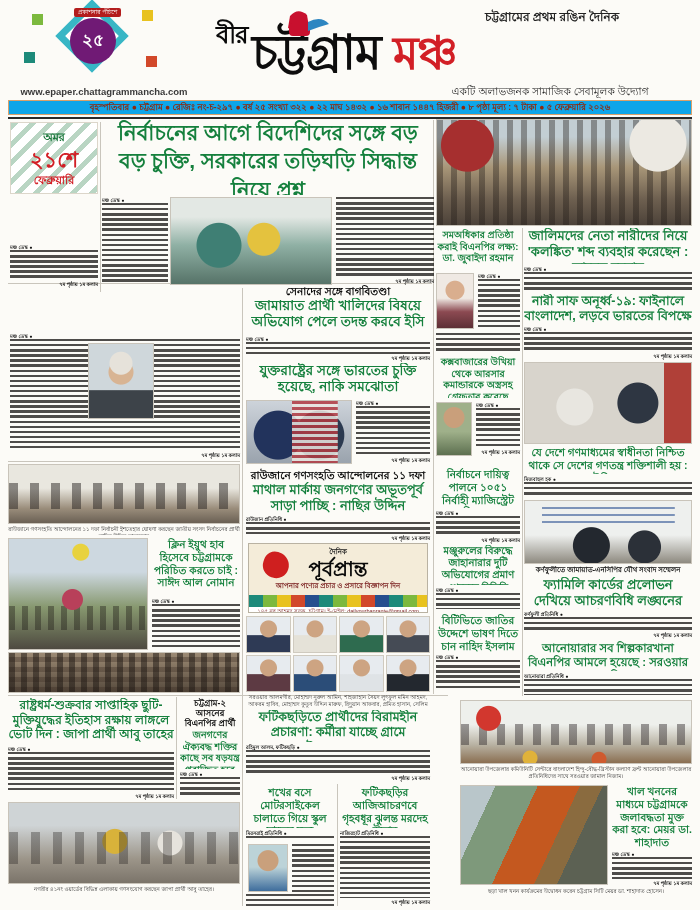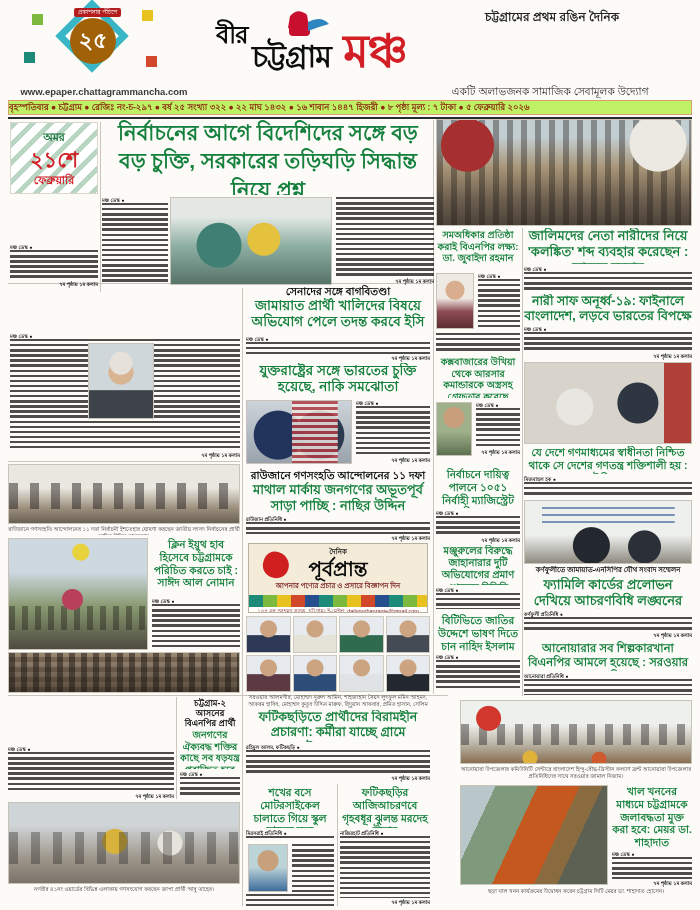--- a/index.html
+++ b/index.html
@@ -9,25 +9,25 @@
 .hl{font-weight:bold;color:#15803d;text-align:center;line-height:1.22;overflow:hidden}
 .kick{font-weight:bold;color:#060606;text-align:center;overflow:hidden}
 .by{display:block;font-size:5px;line-height:6px;font-weight:bold;color:#111;white-space:nowrap;overflow:hidden}
 .fx{background-image:repeating-linear-gradient(to bottom,rgba(40,38,36,.82) 0 2.4px,transparent 2.4px 5.1px)}
 .jump{display:block;font-size:5px;line-height:6px;font-weight:bold;color:#000;text-align:right;margin-top:1px}
 .cap{font-size:5.5px;line-height:1.2;color:#333;text-align:center;overflow:hidden}
 .ph{position:absolute;overflow:hidden;border:1px solid #c9c4ba}
 .vr{position:absolute;width:1px;background:#c9c5bc}
 .hr{position:absolute;height:1px;background:#c9c5bc}
 
-#dateline{position:absolute;left:8px;top:100px;width:684px;height:15px;background:#bef264;border:1px solid #d9a16b;color:#8b2a10;font-size:8.5px;font-weight:bold;line-height:13px;white-space:nowrap;overflow:hidden}
+#dateline{position:absolute;left:8px;top:100px;width:684px;height:15px;background:#0ea5e9;border:1px solid #d9a16b;color:#8b2a10;font-size:8.5px;font-weight:bold;line-height:13px;text-align:center;white-space:nowrap;overflow:hidden}
 .mast-title{font-weight:bold;letter-spacing:-1px;white-space:nowrap}
 
 .logo-sq{position:absolute;left:52px;top:6px;width:52px;height:52px;border:7px solid #38b6c5;background:#fff;transform:rotate(45deg)}
-.logo-circ{position:absolute;left:56px;top:14px;width:46px;height:46px;border-radius:50%;background:#a16207;color:#fff;font-weight:bold;font-size:22px;text-align:center;line-height:46px}
+.logo-circ{position:absolute;left:56px;top:14px;width:46px;height:46px;border-radius:50%;background:#701a75;color:#fff;font-weight:bold;font-size:17px;text-align:center;line-height:46px}
 .logo-rib{position:absolute;left:60px;top:4px;background:#b31d1d;color:#fff;font-size:6px;line-height:9px;padding:0 4px;border-radius:2px;white-space:nowrap}
 .chip{position:absolute;width:11px;height:11px}
 
 #badge{position:absolute;left:10px;top:122px;width:88px;height:72px;border:1px solid #dcd6ca;background:#fff;background-image:repeating-linear-gradient(135deg,rgba(23,117,57,.30) 0 5px,transparent 5px 13px);text-align:center;overflow:hidden}
 
 .g-rally{background:radial-gradient(circle at 12% 24%,#a62f2f 0 26px,transparent 27px),radial-gradient(circle at 87% 22%,#ece9e2 0 28px,transparent 29px),repeating-linear-gradient(90deg,rgba(32,26,22,.38) 0 6px,transparent 6px 14px),linear-gradient(180deg,#c3ced3 0 16%,#a89678 45%,#6e6050 75%,#4c4239 100%)}
 .g-garment{background:radial-gradient(circle at 58% 48%,#e4c23e 0 16px,transparent 17px),radial-gradient(circle at 30% 55%,#3f7f74 0 22px,transparent 23px),linear-gradient(180deg,#e3e8e4 0 22%,#8fb0a4 55%,#567368 100%)}
 .g-epstein{background:radial-gradient(circle at 50% 26%,#e6e2da 0 11px,transparent 12px),radial-gradient(circle at 50% 38%,#d8b493 0 12px,transparent 13px),linear-gradient(180deg,#cfd7db 0 62%,#3d4349 63%)}
 .g-trumpmodi{background:repeating-linear-gradient(180deg,rgba(178,58,66,.85) 0 3px,rgba(236,232,226,.85) 3px 6px) 78% 0/44% 100% no-repeat,radial-gradient(circle at 30% 55%,#22335c 0 24px,transparent 25px),radial-gradient(circle at 70% 55%,#2c3a50 0 24px,transparent 25px),linear-gradient(180deg,#cdd3da,#9aa3ad)}
 .g-zubaida{background:radial-gradient(circle at 50% 30%,#d9ae8e 0 9px,transparent 10px),linear-gradient(180deg,#efe9e3 0 45%,#8c4a52 70%,#5d2f35 100%)}
@@ -69,21 +69,21 @@
 
   <div class="abs" style="left:216px;top:16px;width:476px;height:64px;white-space:nowrap">
     <span class="mast-title" style="font-size:24px;color:#0a0a0a;vertical-align:top">বীর</span>
     <span class="abs" style="left:58px;top:-8px;width:56px;height:36px">
       <svg width="56" height="36" viewBox="0 0 56 36">
           <path d="M16 8 q8 -9 17 -1 l2 12 q-11 6 -21 1 z" fill="#c8102e"></path>
           <rect x="15" y="15" width="21" height="13" rx="4" fill="#c8102e"></rect>
           <path d="M34 14 q13 -7 21 2 q-11 3 -21 7 z" fill="#2e86c1"></path>
         </svg>
     </span>
-    <span class="mast-title" style="font-size:30px;color:#0d0d0d">চট্টগ্রাম</span>
+    <span class="mast-title" style="font-size:48px;color:#0d0d0d">চট্টগ্রাম</span>
     <span class="mast-title" style="font-size:46px;color:#d21f26;margin-left:8px">মঞ্চ</span>
   </div>
 
   <div class="abs" style="left:410px;top:84px;width:280px;font-size:10.5px;font-weight:normal;color:#2a2a2a;text-align:center">একটি অলাভজনক সামাজিক সেবামূলক উদ্যোগ</div>
 
   <div id="dateline">বৃহস্পতিবার ● চট্টগ্রাম ● রেজিঃ নং-চ-২৯৭ ● বর্ষ ২৫ সংখ্যা ৩২২ ● ২২ মাঘ ১৪৩২ ● ১৬ শাবান ১৪৪৭ হিজরী ● ৮ পৃষ্ঠা মূল্য : ৭ টাকা ● ৫ ফেব্রুয়ারি ২০২৬</div>
   <div class="abs" style="left:8px;top:117px;width:684px;height:1.5px;background:#2a2a2a"></div>
 
   <div class="vr" style="left:100px;top:122px;height:170px"></div>
   <div class="vr" style="left:242px;top:288px;height:618px"></div>
@@ -217,20 +217,21 @@
   <div class="abs cap" style="left:8px;top:526px;width:232px;height:9px">রাউজানে গণসংহতি আন্দোলনের ১১ দফা নির্বাচনী ইশতেহার ঘোষণা করছেন জাতীয় সংসদ নির্বাচনের প্রার্থী নাছির উদ্দিন তালুকদার</div>
 
   <div class="ph g-balloon" style="left:8px;top:538px;width:140px;height:112px"></div>
   <div class="abs hl" style="left:152px;top:538px;width:88px;height:58px;font-size:10.5px">ক্লিন ইয়ুথ হাব হিসেবে চট্টগ্রামকে পরিচিত করতে চাই : সাঈদ আল নোমান</div>
   <div class="abs" style="left:152px;top:598px;width:88px;height:52px">
     <span class="by">মঞ্চ ডেস্ক ●</span>
     <div class="fx" style="height:44px"></div>
   </div>
   <div class="ph g-crowd" style="left:8px;top:652px;width:232px;height:41px"></div>
 
+  <div class="abs hl" style="left:8px;top:698px;width:166px;height:46px;font-size:12px">রাষ্ট্রধর্ম-শুক্রবার সাপ্তাহিক ছুটি-মুক্তিযুদ্ধের ইতিহাস রক্ষায় লাঙ্গলে ভোট দিন : জাপা প্রার্থী আবু তাহের</div>
   <div class="abs" style="left:8px;top:746px;width:166px;height:54px">
     <span class="by">মঞ্চ ডেস্ক ●</span>
     <div class="fx" style="height:40px"></div>
     <span class="jump">৭ম পৃষ্ঠায় ১ম কলাম</span>
   </div>
 
   <div class="abs kick" style="left:180px;top:698px;width:60px;height:30px;font-size:8.5px;line-height:1.2">চট্টগ্রাম-২ আসনের বিএনপির প্রার্থী সরওয়ার আলমগীর:</div>
   <div class="abs hl" style="left:180px;top:729px;width:60px;height:40px;font-size:9.5px">জনগণের ঐক্যবদ্ধ শক্তির কাছে সব ষড়যন্ত্র পরাজিত হবে</div>
   <div class="abs" style="left:180px;top:771px;width:60px;height:28px">
     <span class="by">মঞ্চ ডেস্ক ●</span>

